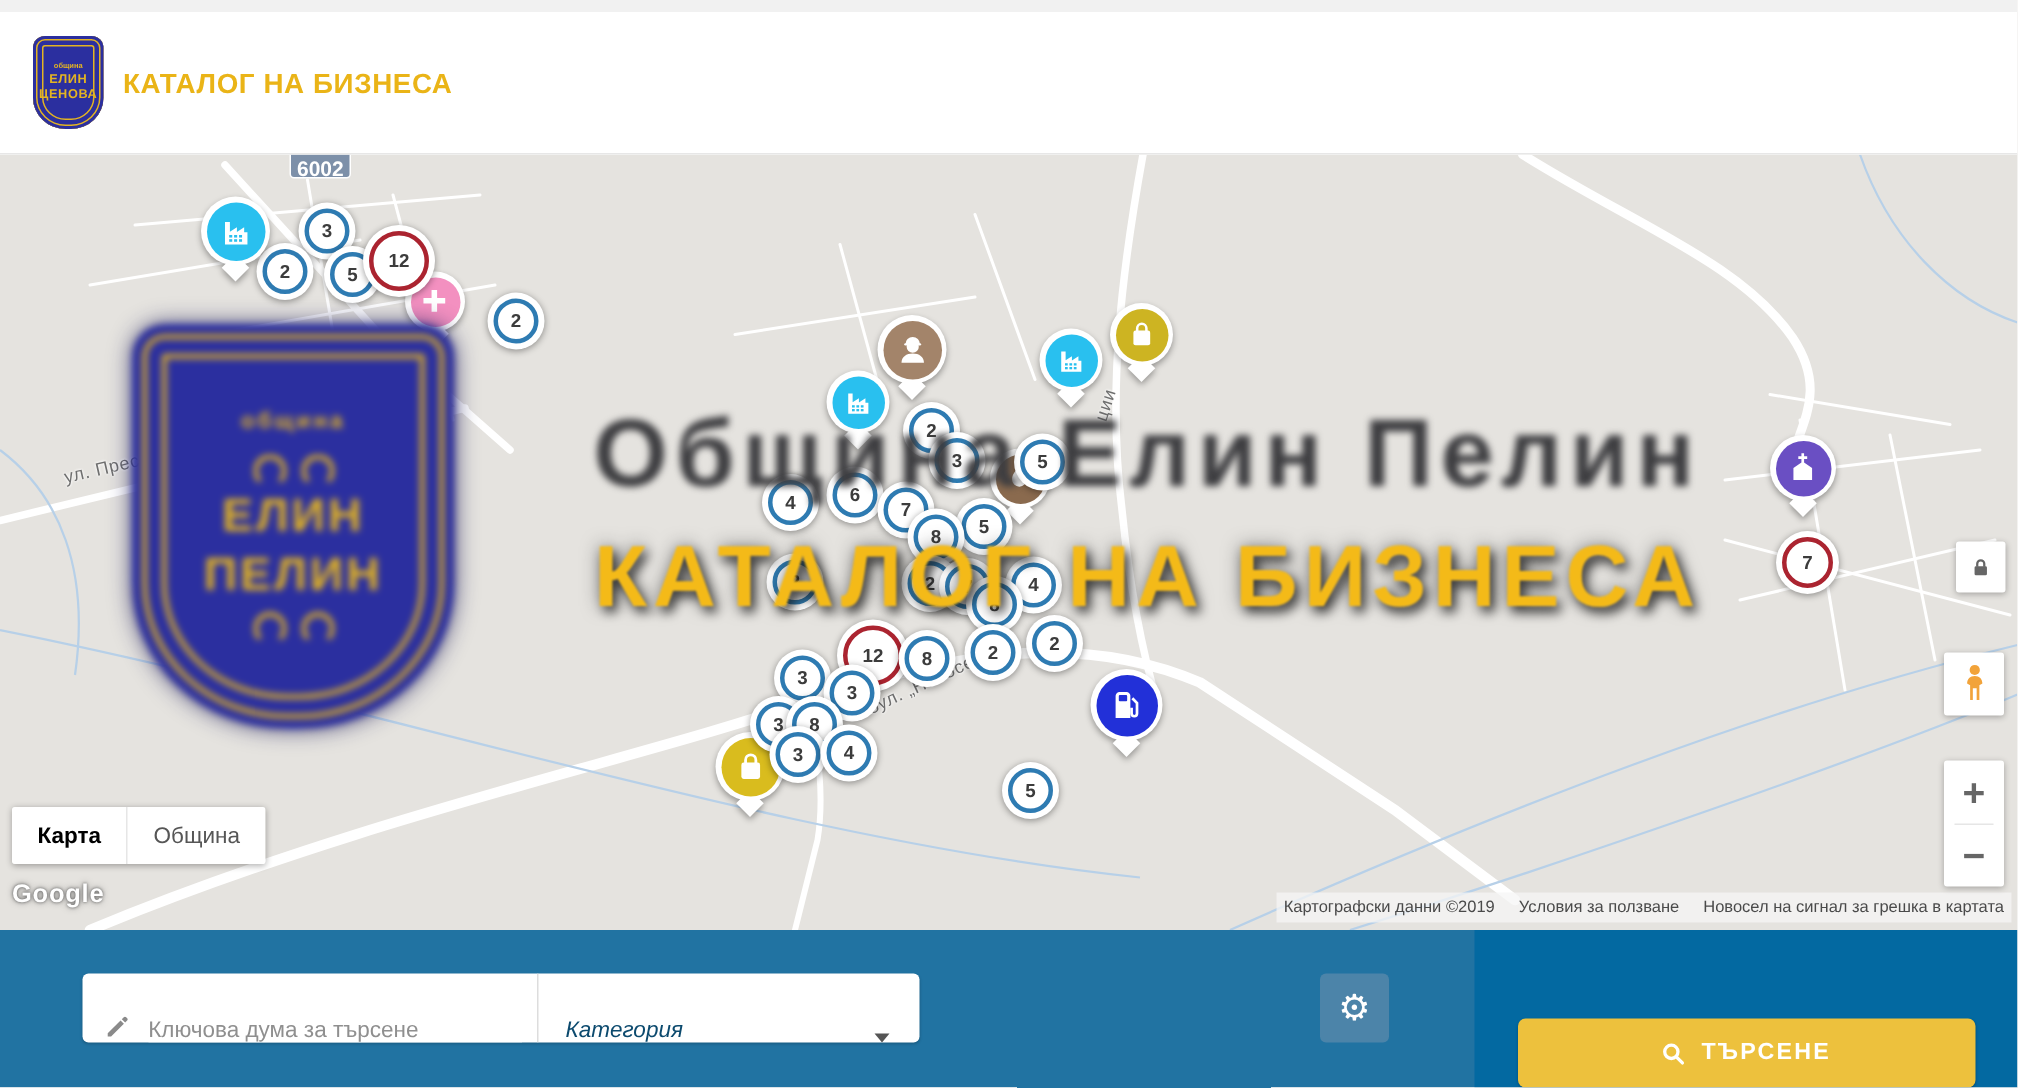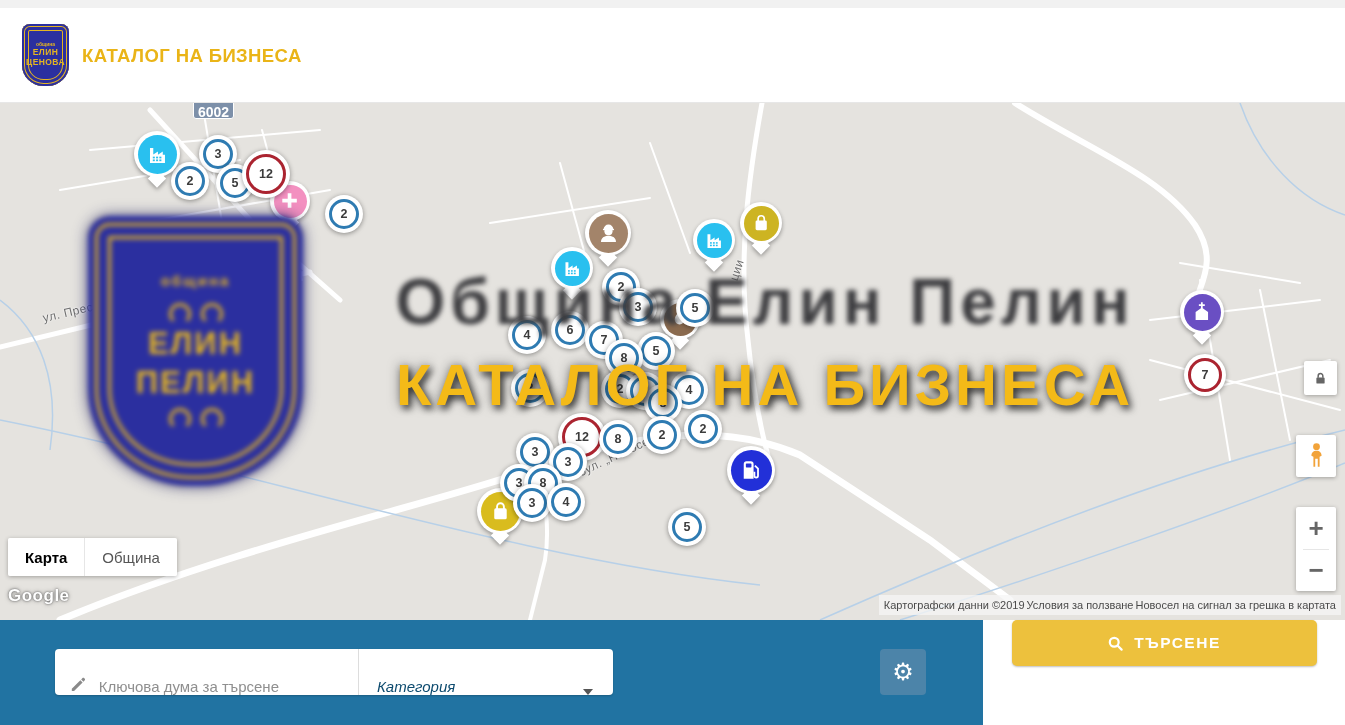--- a/index.html
+++ b/index.html
@@ -78,37 +78,37 @@
   .maptype { position:absolute; left:8px; top:435px; z-index:40; display:flex;
              box-shadow:0 1px 4px rgba(0,0,0,.3); border-radius:2px; overflow:hidden; }
   .maptype button { height:38px; padding:0 17px; background:#fff; border:none; font-size:15px;
              color:#565656; cursor:pointer; font-family:inherit; }
   .maptype button.active { font-weight:700; color:#000; }
   .maptype button + button { border-left:1px solid #e6e6e6; }
   .glogo { position:absolute; left:8px; top:483px; z-index:40; font-size:17px; font-weight:700;
            color:#fff; letter-spacing:.5px; cursor:pointer;
            text-shadow:0 0 2px rgba(80,80,80,.9), 0 0 4px rgba(80,80,80,.6); }
   .attr { position:absolute; right:4px; top:492px; z-index:40; font-size:11px; color:#4a4a4a;
-          background:rgba(245,245,245,.75); padding:4px 5px; display:flex; gap:2px; }
+          background:rgba(245,245,245,.75); padding:4px 5px; display:flex; gap:16px; }
   .attr a { color:#4a4a4a; text-decoration:none; cursor:pointer; }
   .ctl { position:absolute; background:#fff; border-radius:2px; box-shadow:0 1px 4px rgba(0,0,0,.3);
          display:flex; align-items:center; justify-content:center; cursor:pointer; z-index:40; }
   .lockbtn { left:1304px; top:258px; width:33px; height:34px; }
   .pegman { left:1296px; top:332px; width:40px; height:42px; }
   .zoomctl { position:absolute; left:1296px; top:404px; width:40px; height:84px; background:#fff;
              border-radius:2px; box-shadow:0 1px 4px rgba(0,0,0,.3); z-index:40;
              display:flex; flex-direction:column; }
   .zoomctl button { flex:1; border:none; background:none; font-size:26px; font-weight:700;
              color:#666; cursor:pointer; font-family:inherit; line-height:1; }
   .zdiv { height:1px; background:#e6e6e6; margin:0 7px; }
 
   
   .searchbar { position:absolute; left:0; bottom:0; width:1345px; height:105px; background:#2173a2; z-index:60; }
-  .submit-panel { position:absolute; right:0; top:0; width:362px; height:100%; background:#ffffff;
-                  display:flex; align-items:flex-start; justify-content:center; }
+  .submit-panel { position:absolute; right:0; top:0; width:362px; height:100%; background:#0369a1;
+                  display:flex; align-items:flex-end; justify-content:center; }
   .fields { position:absolute; left:55px; top:29px; height:46px; display:flex; background:#fff;
             border-radius:4px; overflow:hidden; box-shadow:0 1px 2px rgba(0,0,0,.2); }
   .field { display:flex; align-items:flex-end; height:100%; }
   .field + .field { border-left:1px solid #ddd; }
   .keyword { width:303px; padding:0 10px 0 14px; gap:11px; }
   .keyword input { border:none; outline:none; width:100%; font-size:15px; color:#555;
                    font-family:inherit; }
   .keyword input::placeholder { color:#8f8f8f; }
   .select { cursor:pointer; position:relative; }
   .select span { font-size:15px; color:#0c4a6e;font-style:italic; }

